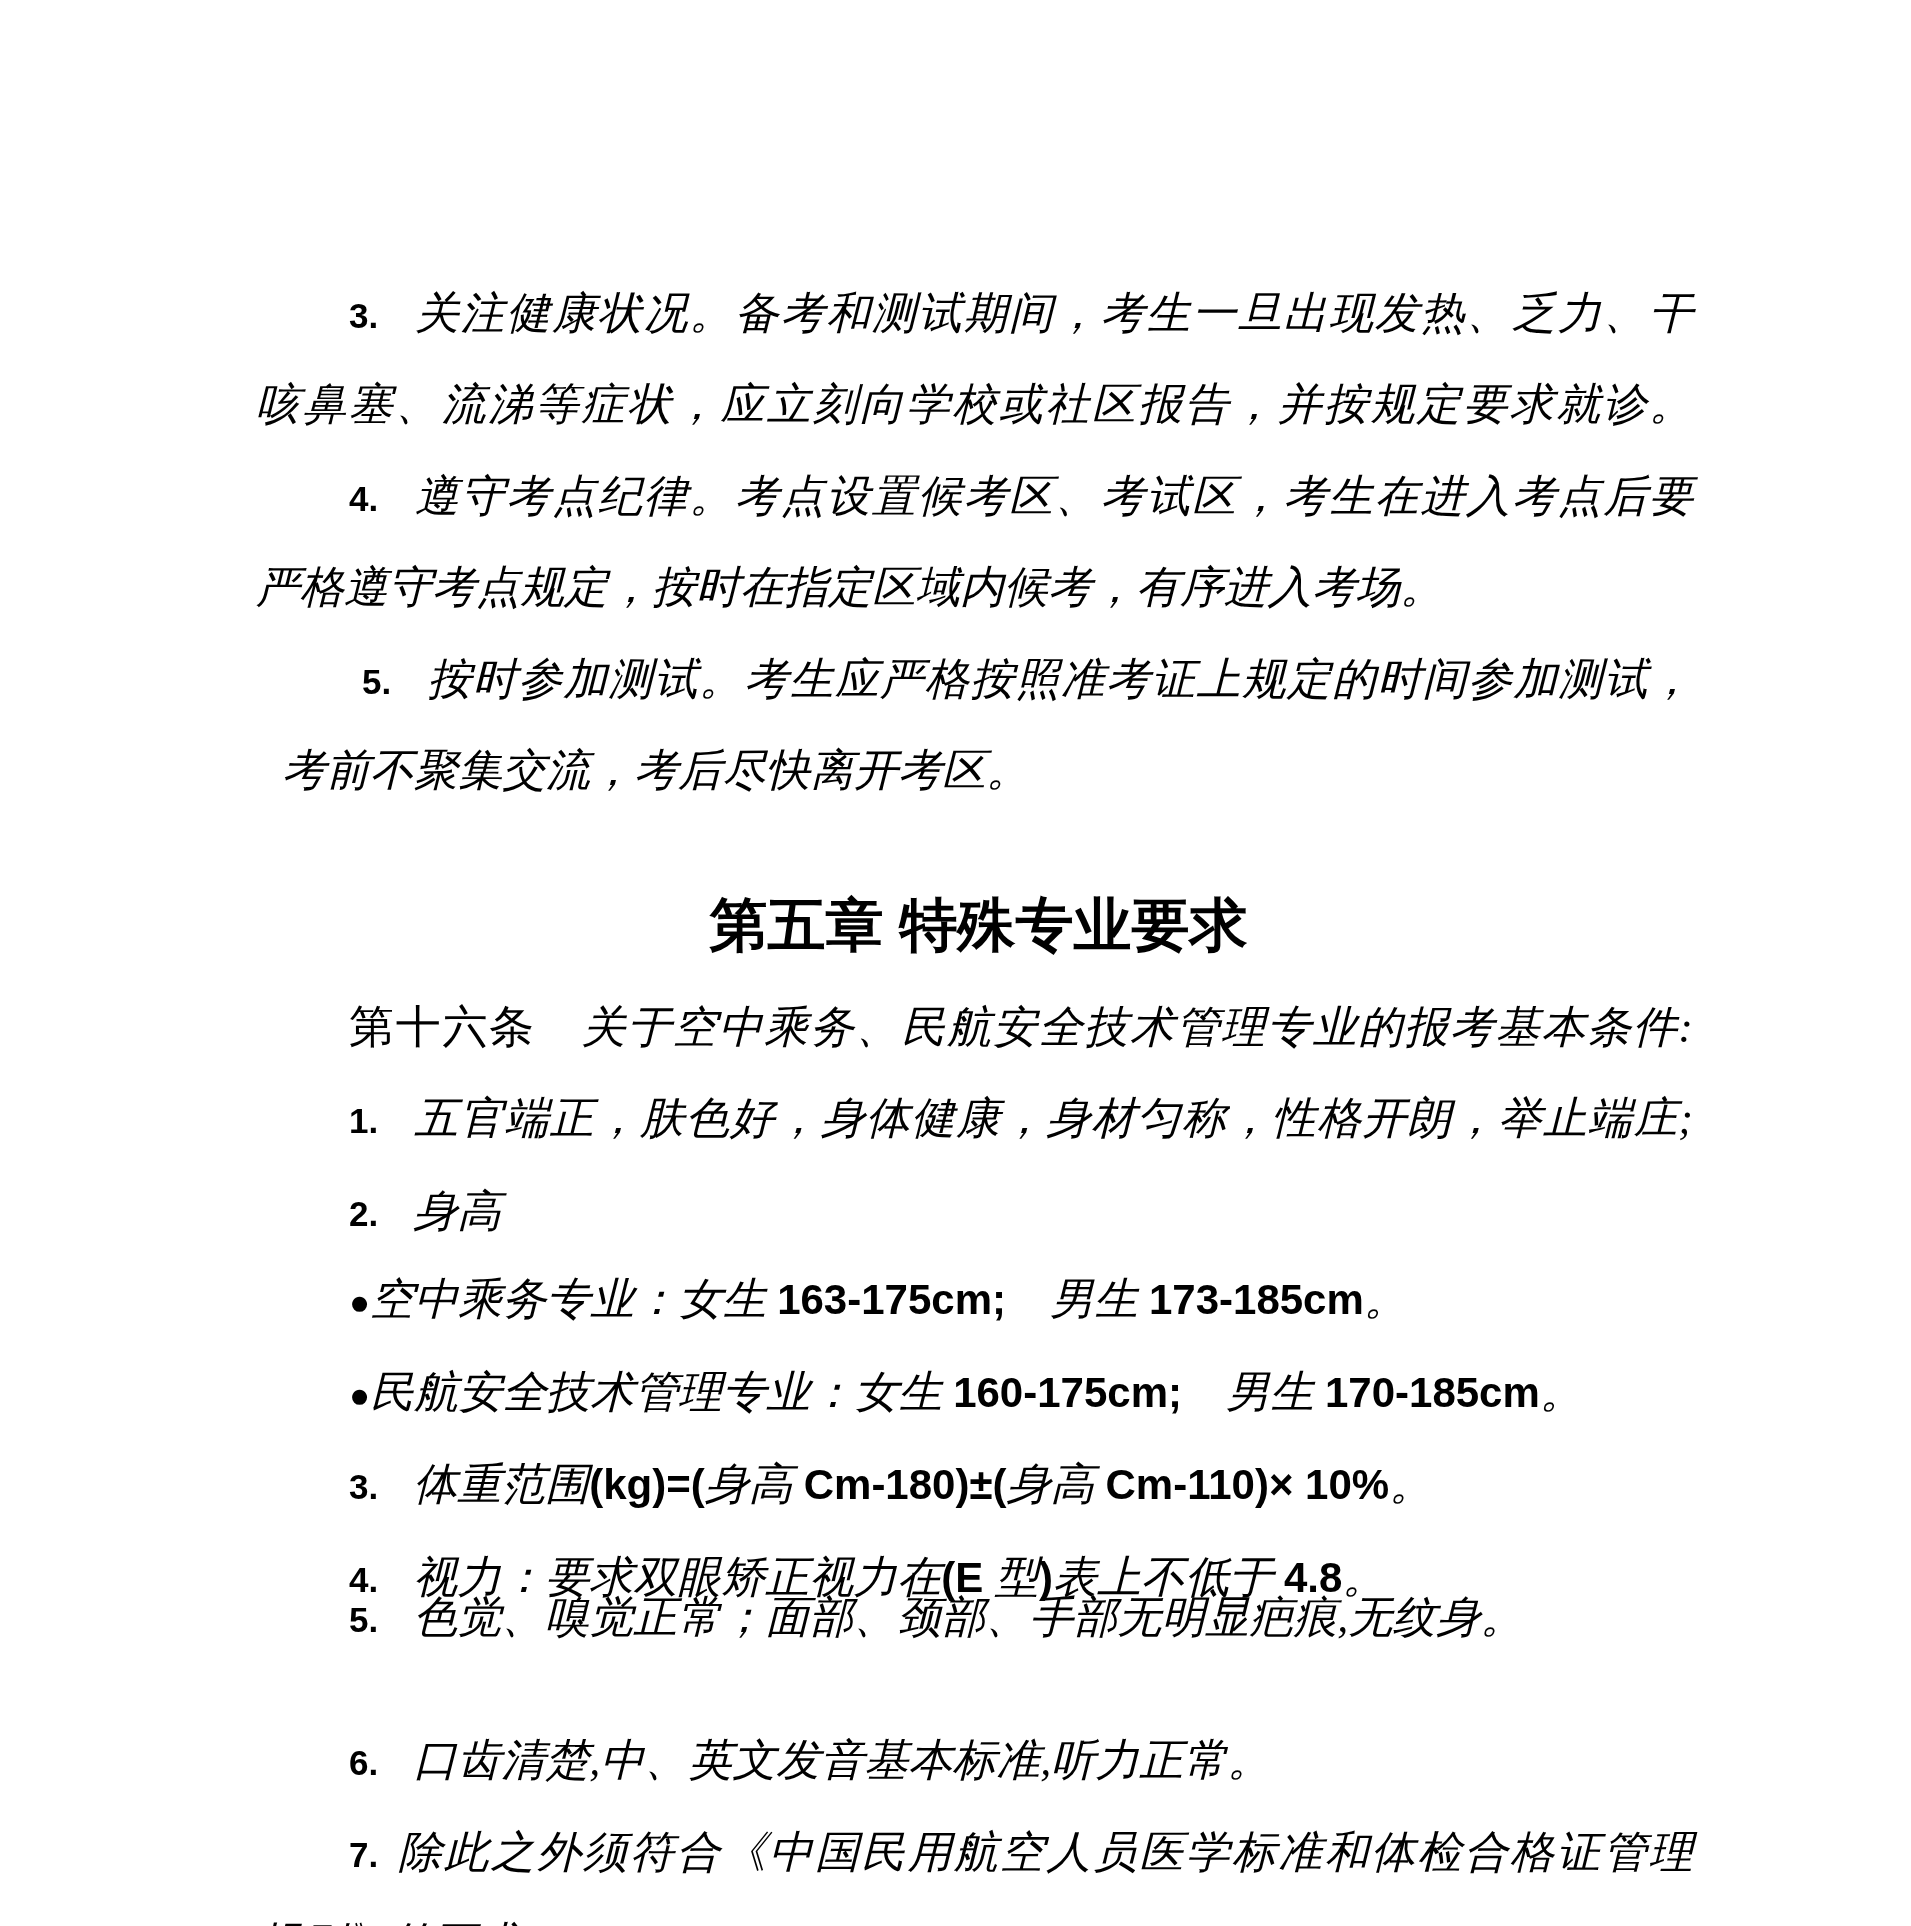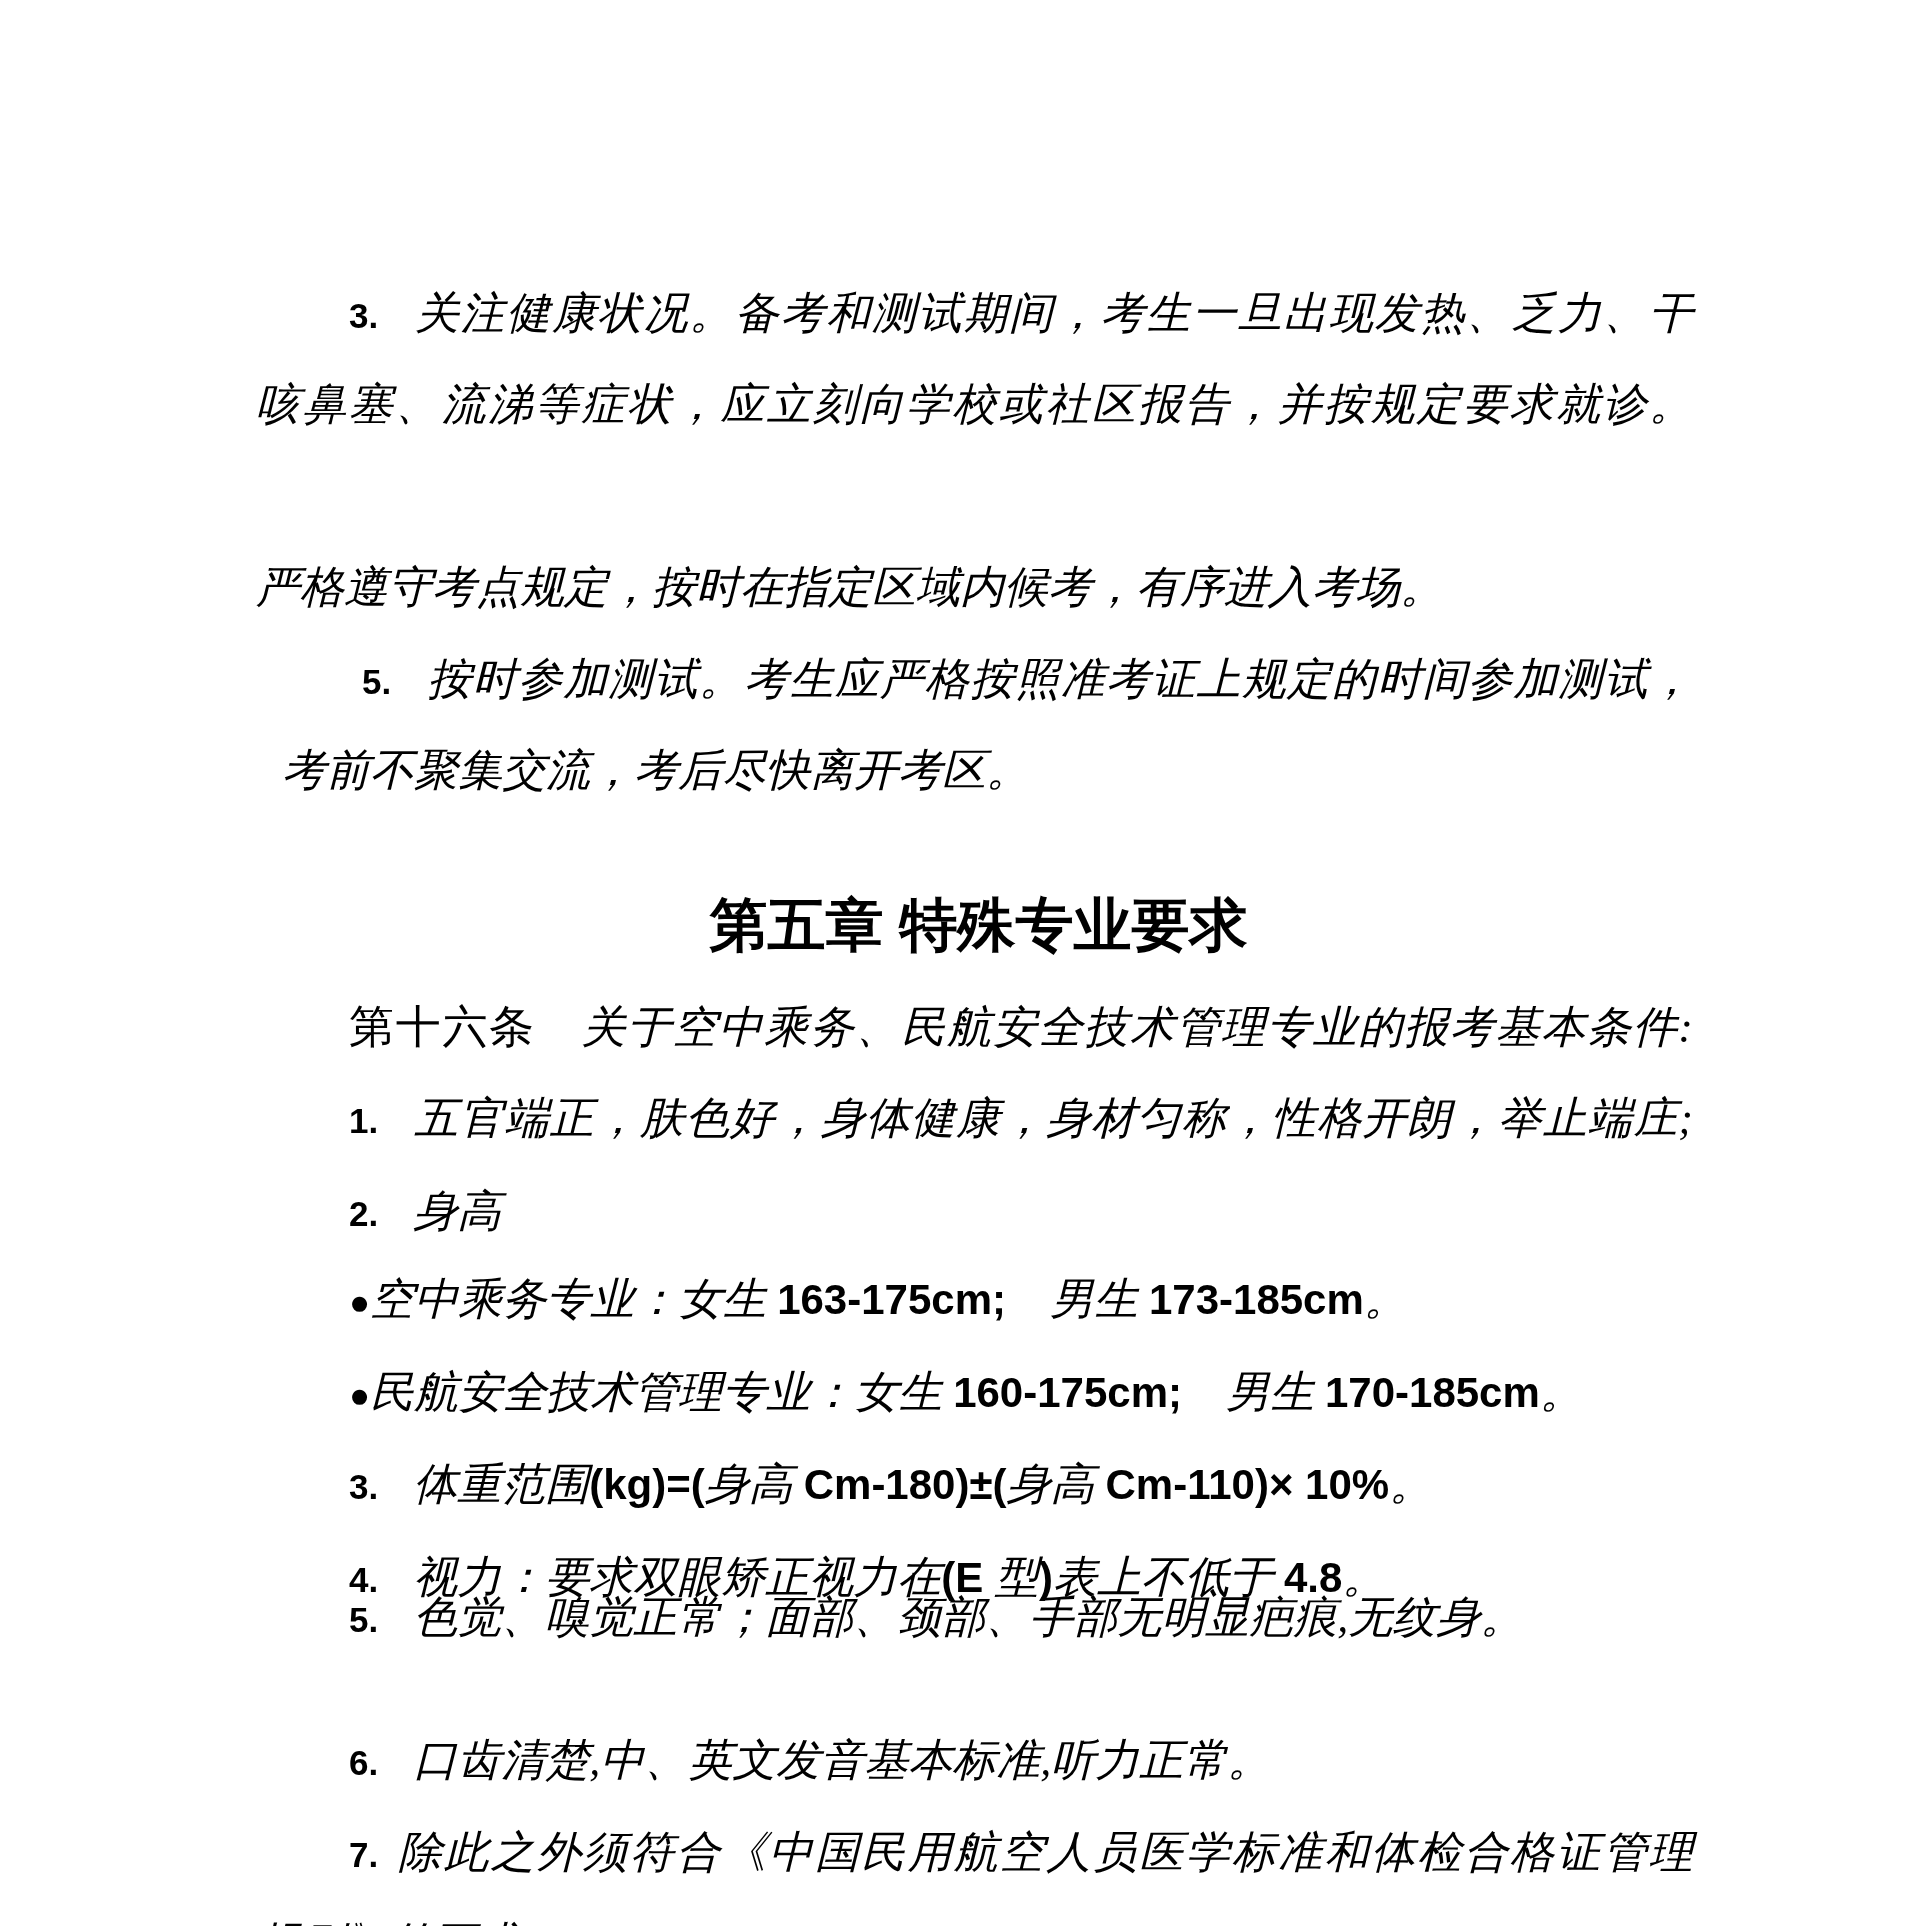--- a/index.html
+++ b/index.html
@@ -64,20 +64,21 @@
   }
 </style>
 </head>
 <body>
 
 <div class="page">
   <div class="heading" style="top: 890px;">第五章 特殊专业要求</div>
 
 <div class="line indent justify" style="top: 285px;"><span class="s-num">3.  </span><span class="s-kai">关注健康状况。备考和测试期间，考生一旦出现发热、乏力、干</span></div>
     <div class="line justify" style="top: 376px;"><span class="s-kai">咳鼻塞、流涕等症状，应立刻向学校或社区报告，并按规定要求就诊。</span></div>
+    <div class="line indent justify" style="top: 468px;"><span class="s-num">4.  </span><span class="s-kai">遵守考点纪律。考点设置候考区、考试区，考生在进入考点后要</span></div>
     <div class="line" style="top: 559px;"><span class="s-kai">严格遵守考点规定，按时在指定区域内候考，有序进入考场。</span></div>
     <div class="line indent justify" style="top: 651px; margin-left: 13px;"><span class="s-num">5.  </span><span class="s-kai">按时参加测试。考生应严格按照准考证上规定的时间参加测试，</span></div>
     <div class="line" style="top: 742px; margin-left: 26px;"><span class="s-kai">考前不聚集交流，考后尽快离开考区。</span></div>
     <div class="line indent justify" style="top: 998px;"><span class="s-bold">第十六条</span><span class="s-kai">　关于空中乘务、民航安全技术管理专业的报考基本条件:</span></div>
     <div class="line indent justify" style="top: 1090px;"><span class="s-num">1.  </span><span class="s-kai">五官端正，肤色好，身体健康，身材匀称，性格开朗，举止端庄;</span></div>
     <div class="line indent" style="top: 1183px;"><span class="s-num">2.  </span><span class="s-kai">身高</span></div>
     <div class="line indent" style="top: 1271px;"><span class="s-num">●</span><span class="s-kai">空中乘务专业：女生 </span><span class="s-lat">163-175cm;</span><span class="s-kai">　男生 </span><span class="s-lat">173-185cm</span><span class="s-kai">。</span></div>
     <div class="line indent" style="top: 1364px;"><span class="s-num">●</span><span class="s-kai">民航安全技术管理专业：女生 </span><span class="s-lat">160-175cm;</span><span class="s-kai">　男生 </span><span class="s-lat">170-185cm</span><span class="s-kai">。</span></div>
     <div class="line indent" style="top: 1456px;"><span class="s-num">3.  </span><span class="s-kai">体重范围</span><span class="s-lat">(kg)=(</span><span class="s-kai">身高 </span><span class="s-lat">Cm-180)±(</span><span class="s-kai">身高 </span><span class="s-lat">Cm-110)× 10%</span><span class="s-kai">。</span></div>
     <div class="line indent" style="top: 1549px;"><span class="s-num">4.  </span><span class="s-kai">视力：要求双眼矫正视力在</span><span class="s-lat">(E </span><span class="s-kai">型</span><span class="s-lat">)</span><span class="s-kai">表上不低于 </span><span class="s-lat">4.8</span><span class="s-kai">。</span></div>

